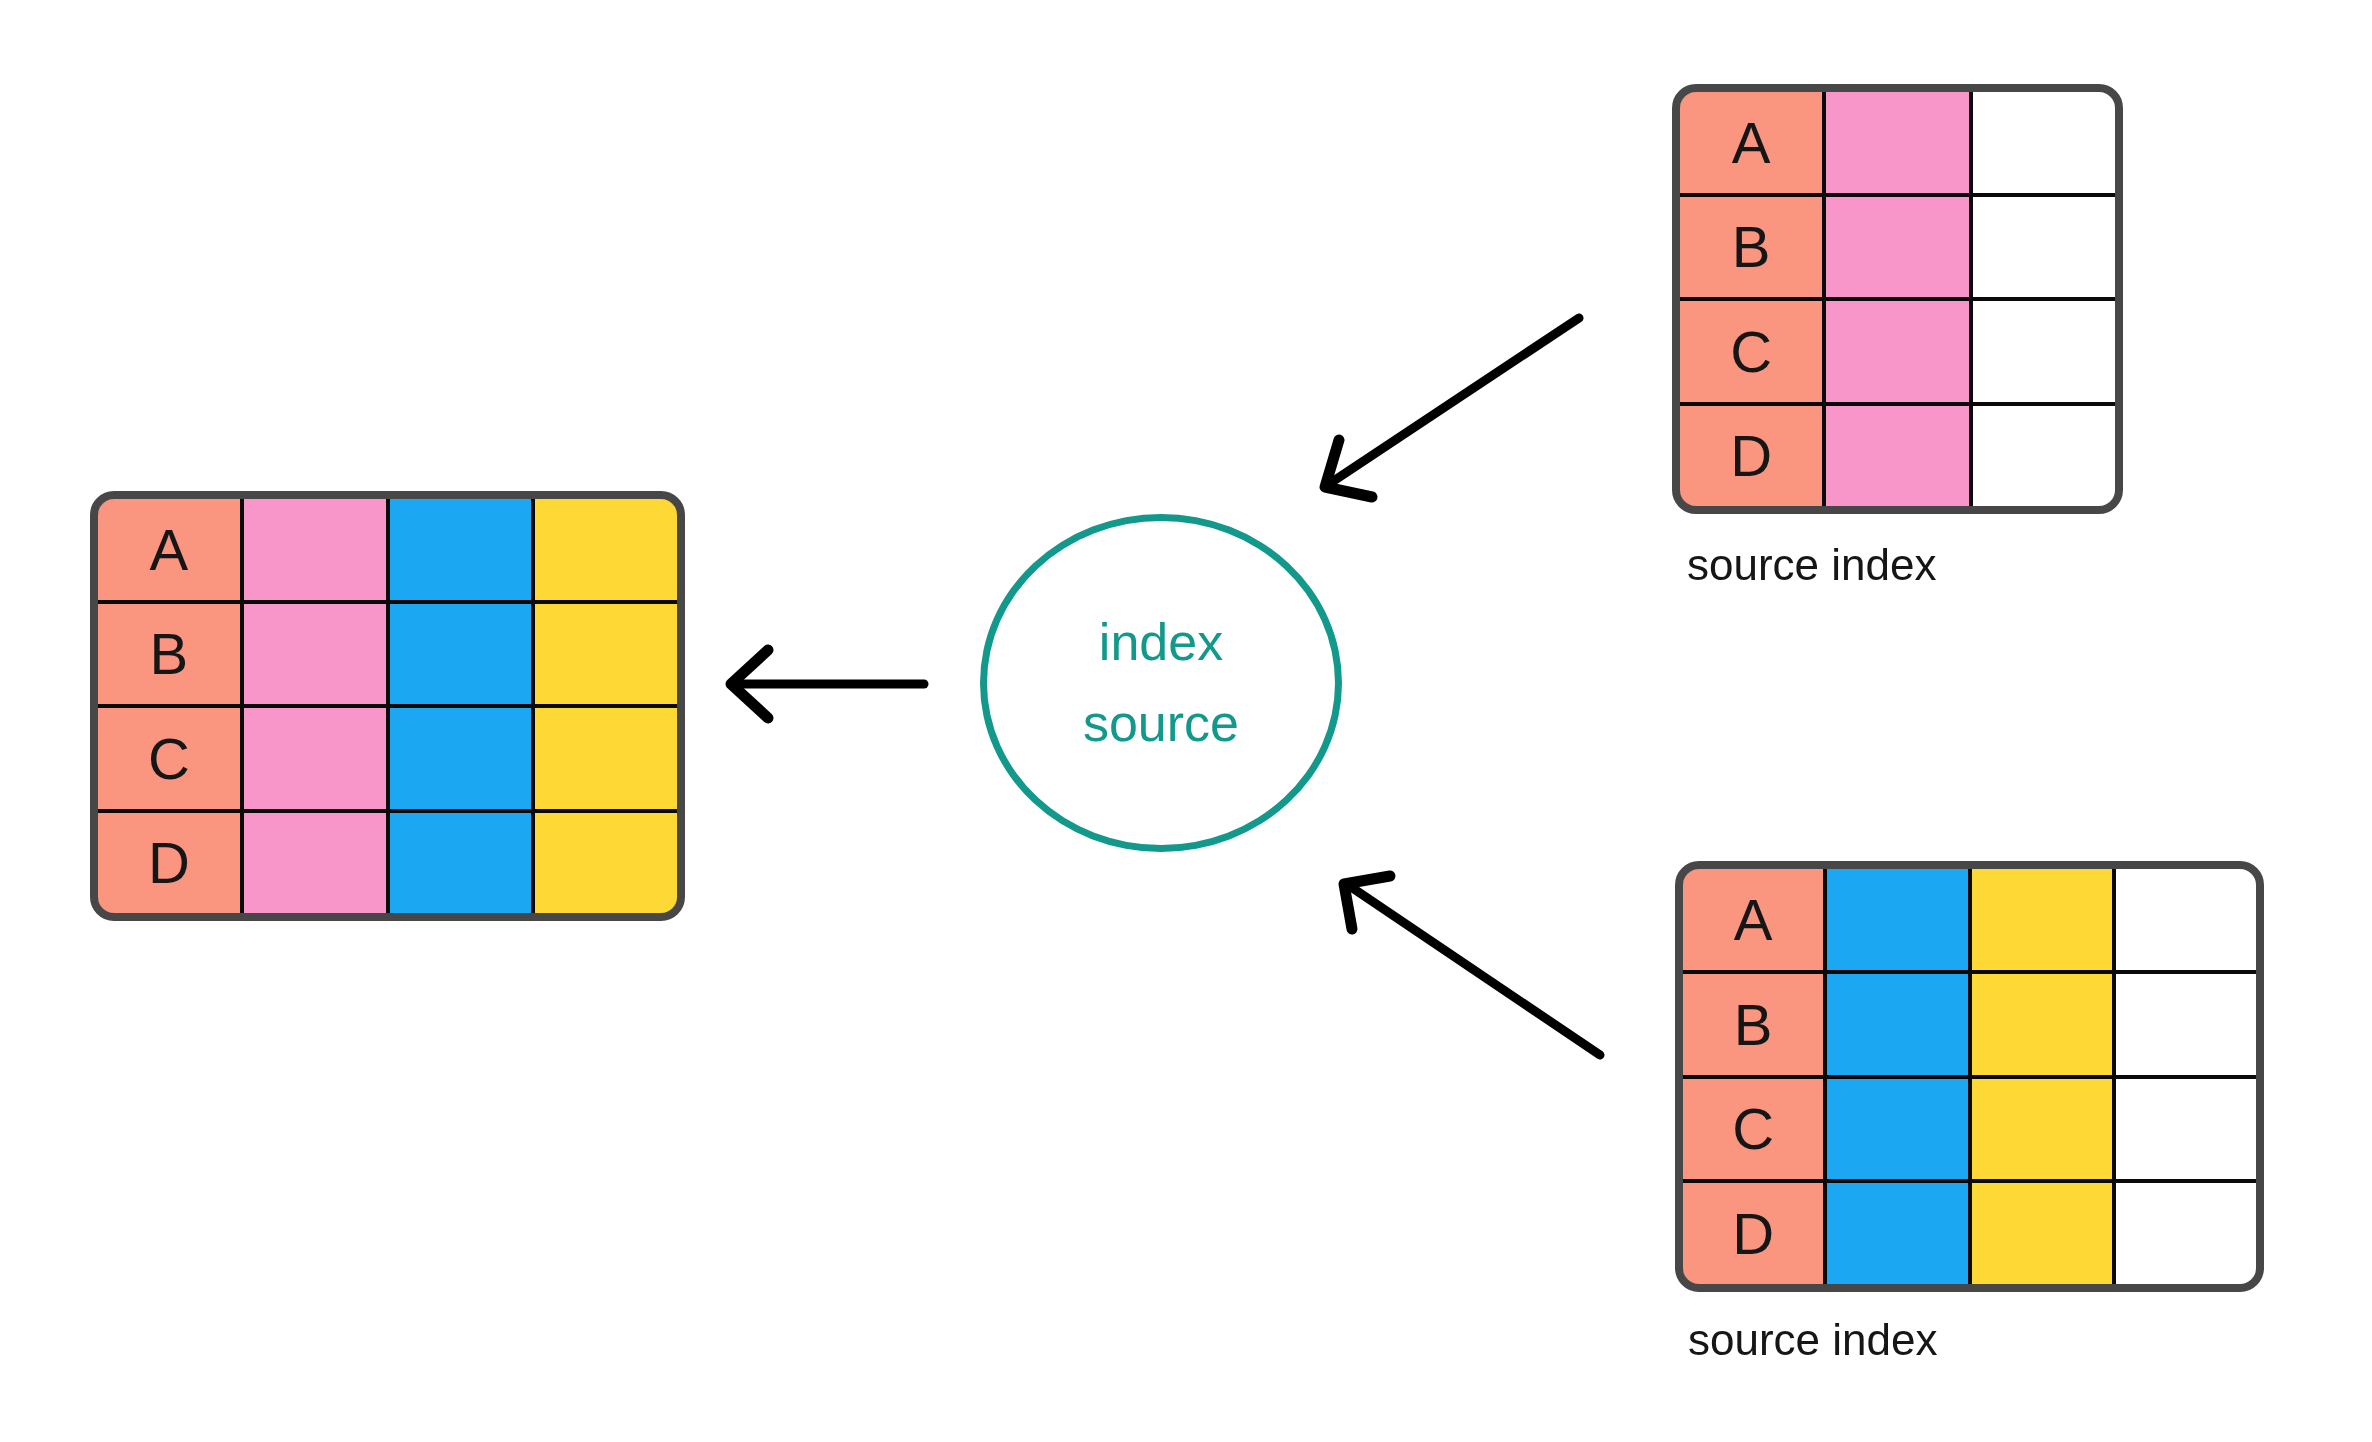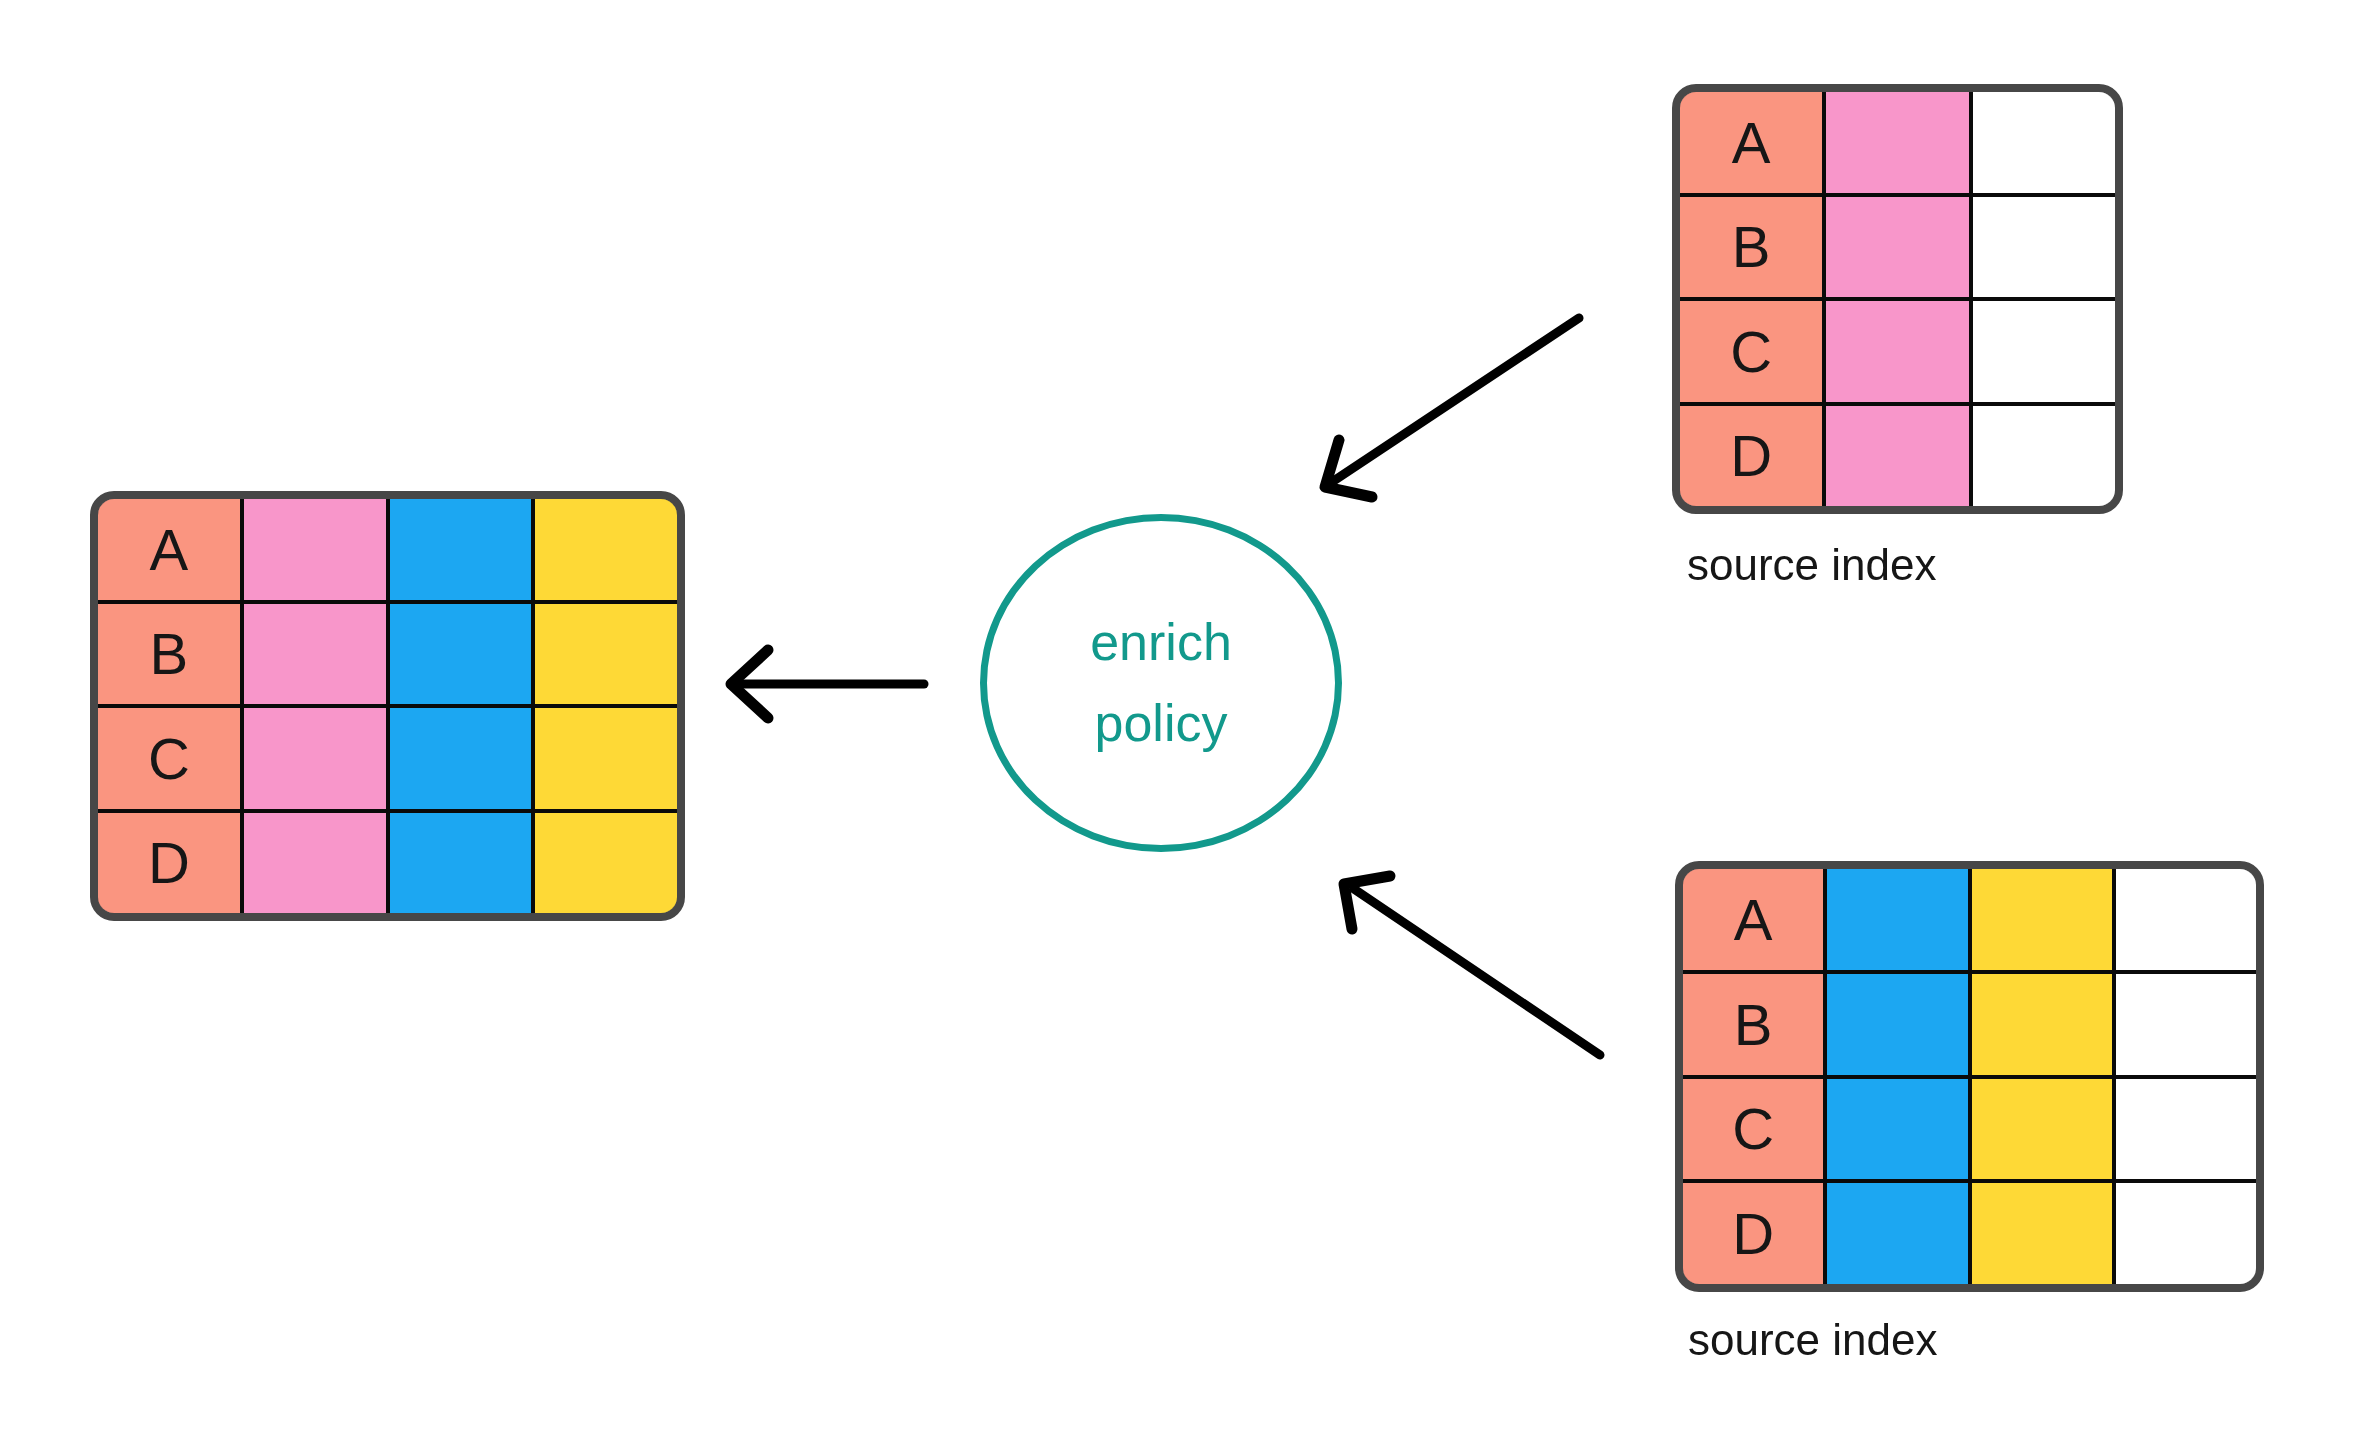--- a/index.html
+++ b/index.html
@@ -150,22 +150,22 @@
         <div class="cell" style="background: rgb(255, 255, 255);"></div>
         <div class="cell" style="background: rgb(250, 149, 128);">D</div>
         <div class="cell" style="background: rgb(28, 167, 242);"></div>
         <div class="cell" style="background: rgb(254, 217, 54);"></div>
         <div class="cell" style="background: rgb(255, 255, 255);"></div>
       </div>
   </div>
   <div class="index-label" id="label-source-bottom">source index</div>
 
   <div class="policy-circle">
-    <span>enrich</span>
-    <span>policy</span>
+    <span>index</span>
+    <span>source</span>
   </div>
 
   <svg class="arrows" width="2372" height="1442" viewBox="0 0 2372 1442">
 
     <g>
       <path class="shaft" d="M1579 318 L1332 482"></path>
       <path class="head" d="M1339 440 L1325 487 L1372 497"></path>
     </g>
 
     <g>

